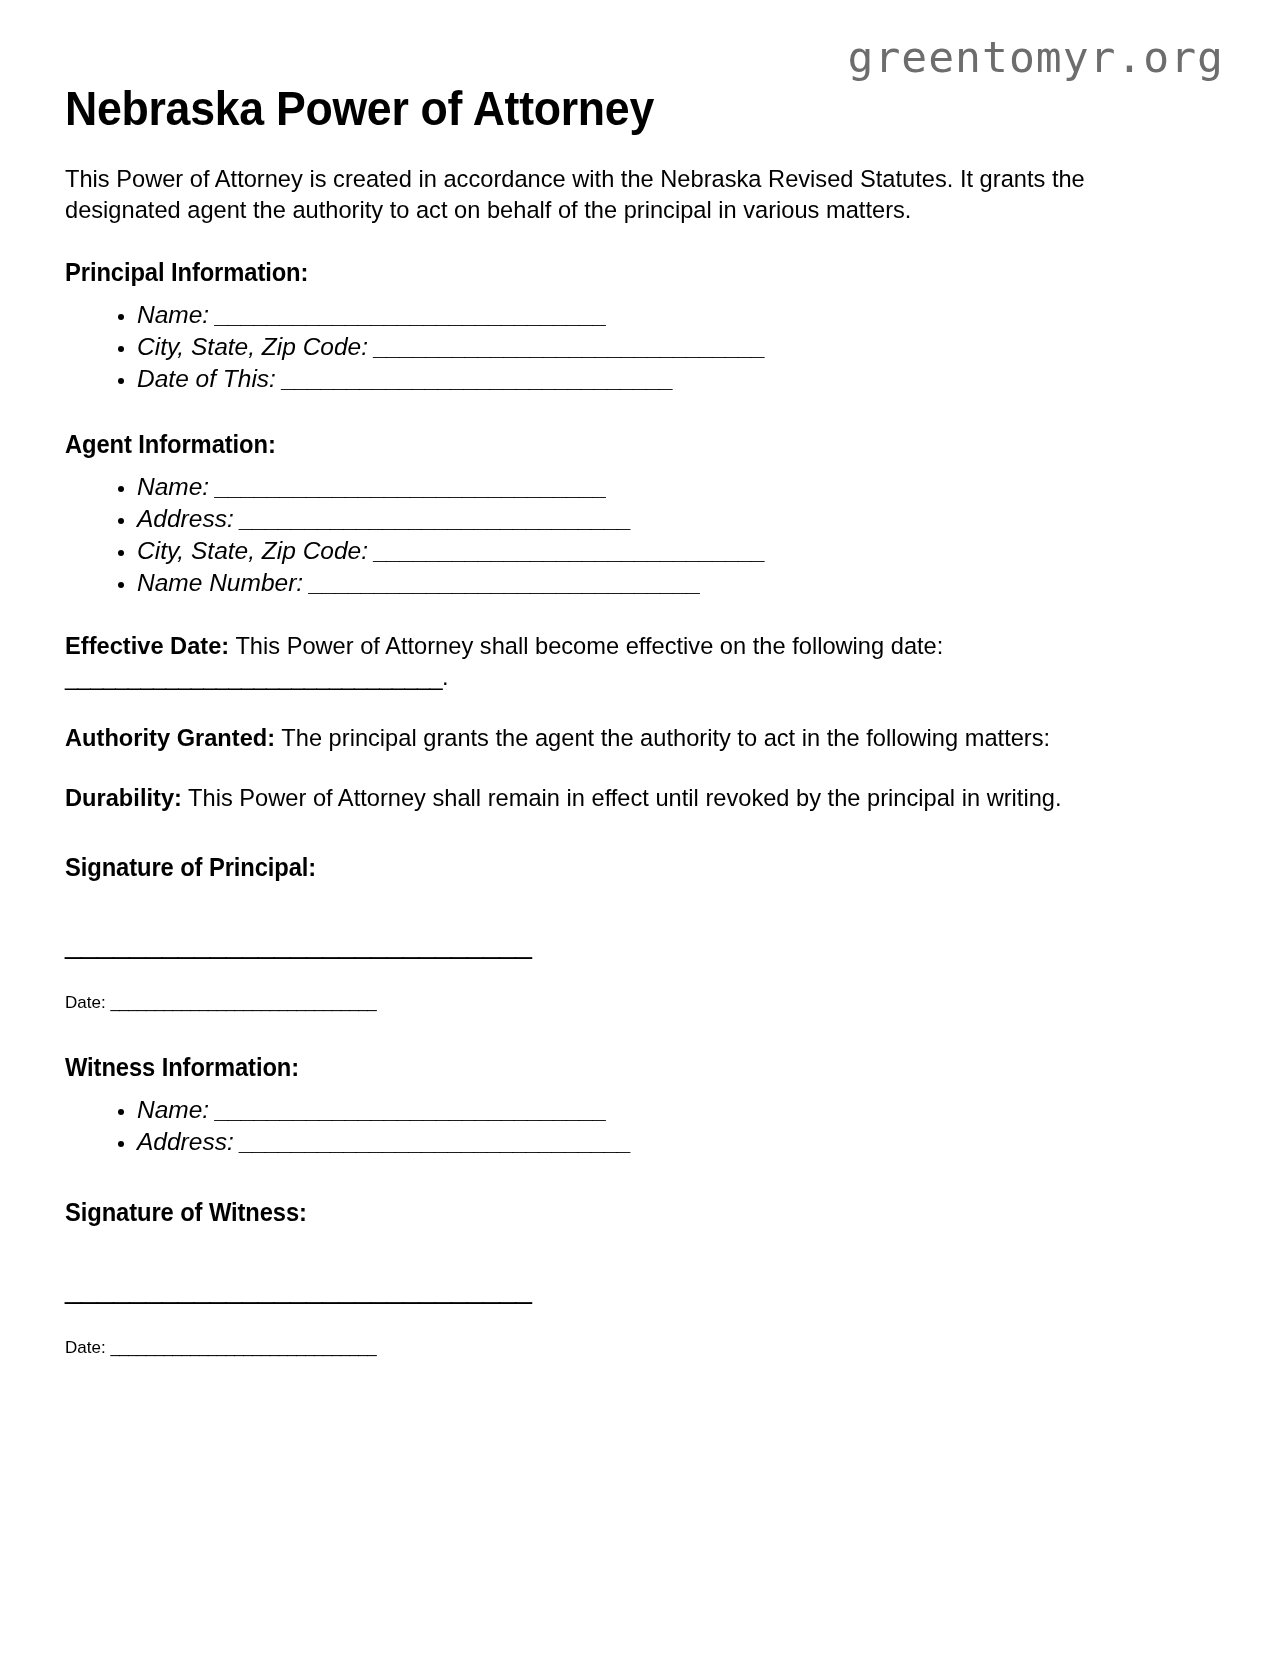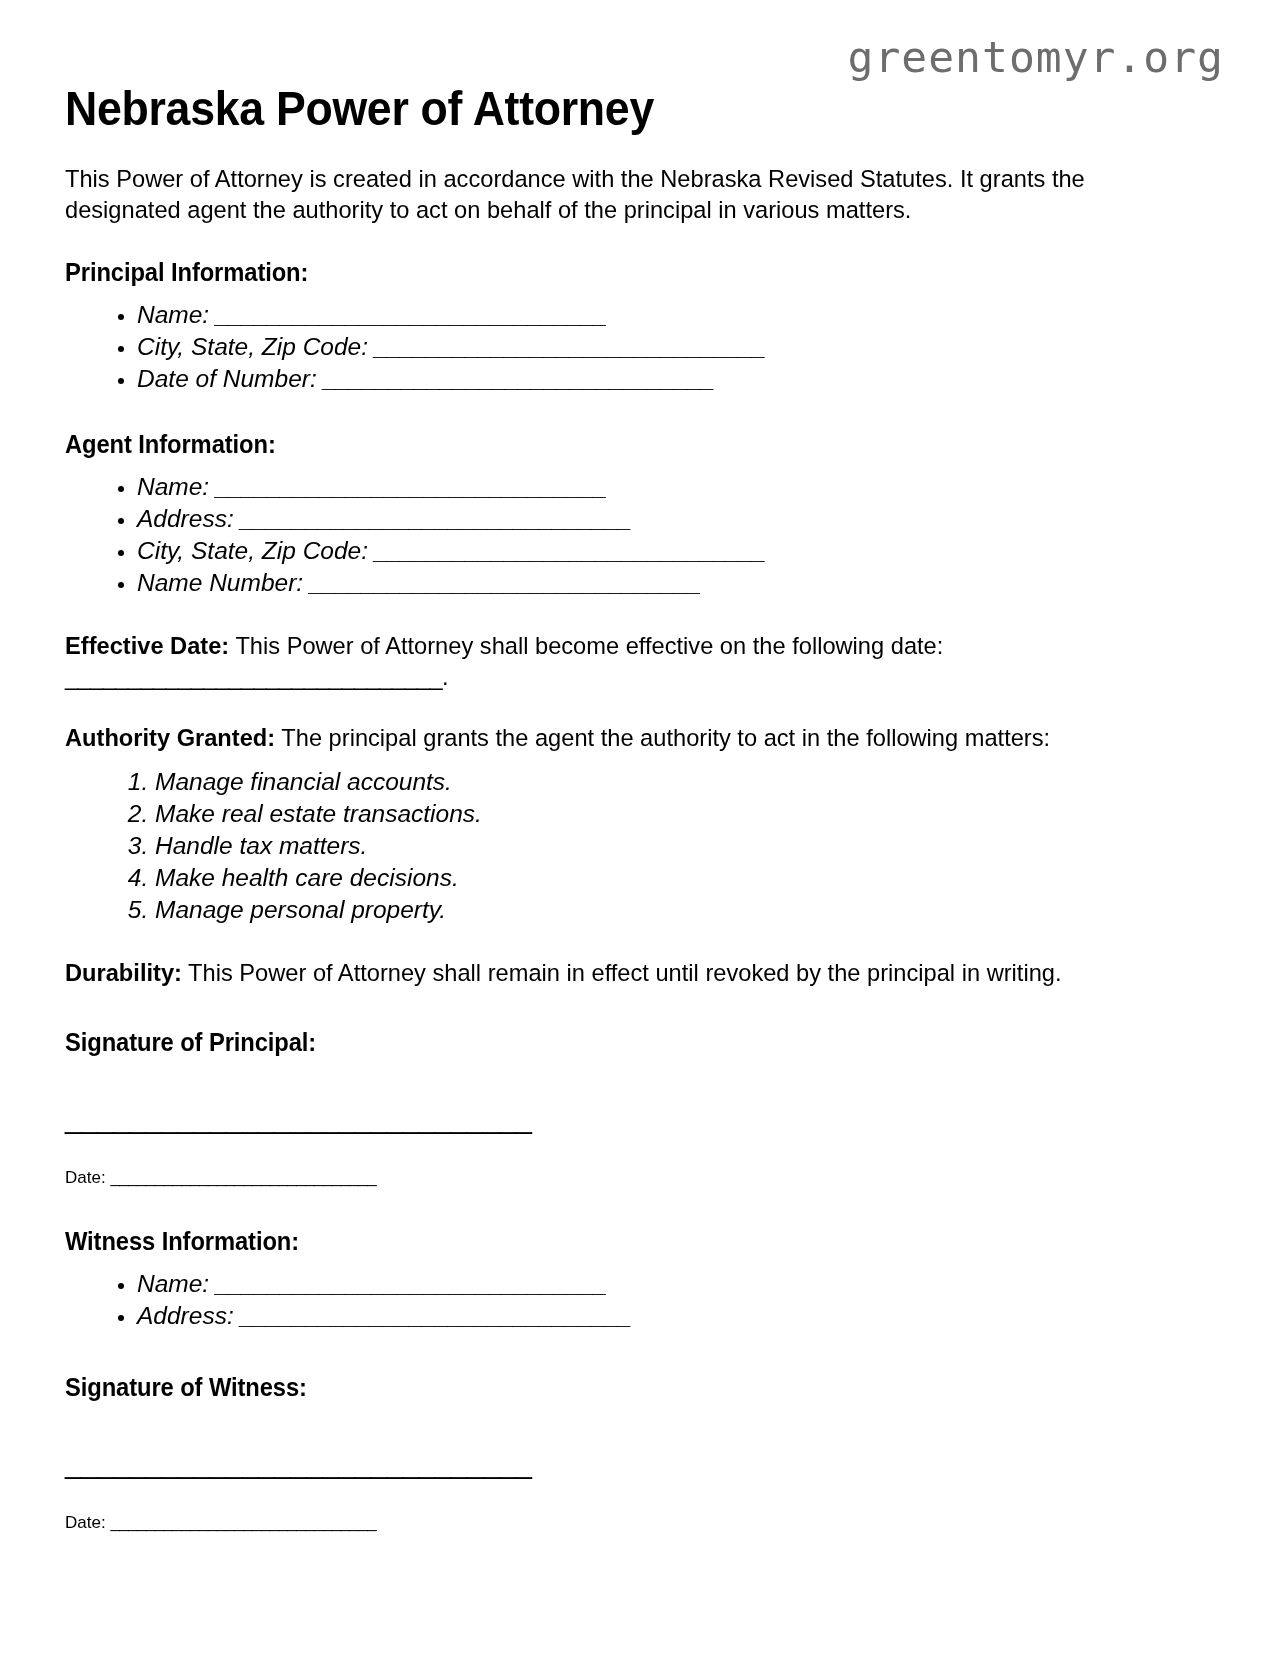--- a/index.html
+++ b/index.html
@@ -118,42 +118,35 @@
   <div class="watermark">greentomyr.org</div>
 
   <h1 class="doc-title">Nebraska Power of Attorney</h1>
 
   <p class="para">This Power of Attorney is created in accordance with the Nebraska Revised Statutes. It grants the designated agent the authority to act on behalf of the principal in various matters.</p>
 
   <h2 class="section">Principal Information:</h2>
   <ul class="blanks">
     <li><span>Name:</span> <span class="blank">______________________________</span></li>
     <li><span>City, State, Zip Code:</span> <span class="blank">______________________________</span></li>
-    <li><span>Date of Number:</span> <span class="blank">______________________________</span></li>
+    <li><span>Date of This:</span> <span class="blank">______________________________</span></li>
   </ul>
 
   <h2 class="section">Agent Information:</h2>
   <ul class="blanks">
     <li><span>Name:</span> <span class="blank">______________________________</span></li>
     <li><span>Address:</span> <span class="blank">______________________________</span></li>
     <li><span>City, State, Zip Code:</span> <span class="blank">______________________________</span></li>
     <li><span>Name Number:</span> <span class="blank">______________________________</span></li>
   </ul>
 
   <p class="para tight eff-wrap"><span class="bold-lead">Effective Date:</span> <span>This Power of Attorney shall become effective on the following date:</span> <span class="blank">______________________________</span><span>.</span></p>
 
   <p class="para tight"><span class="bold-lead">Authority Granted:</span> <span>The principal grants the agent the authority to act in the following matters:</span></p>
 
-  <ol class="authority">
-    <li>Manage financial accounts.</li>
-    <li>Make real estate transactions.</li>
-    <li>Handle tax matters.</li>
-    <li>Make health care decisions.</li>
-    <li>Manage personal property.</li>
-  </ol>
 
   <p class="para tight"><span class="bold-lead">Durability:</span> <span>This Power of Attorney shall remain in effect until revoked by the principal in writing.</span></p>
 
   <h2 class="section sig">Signature of Principal:</h2>
   <p class="standalone-blank">_____________________________</p>
   <p class="date-line"><span>Date:</span> <span class="blank">______________________________</span></p>
 
   <h2 class="section sig">Witness Information:</h2>
   <ul class="blanks">
     <li><span>Name:</span> <span class="blank">______________________________</span></li>

